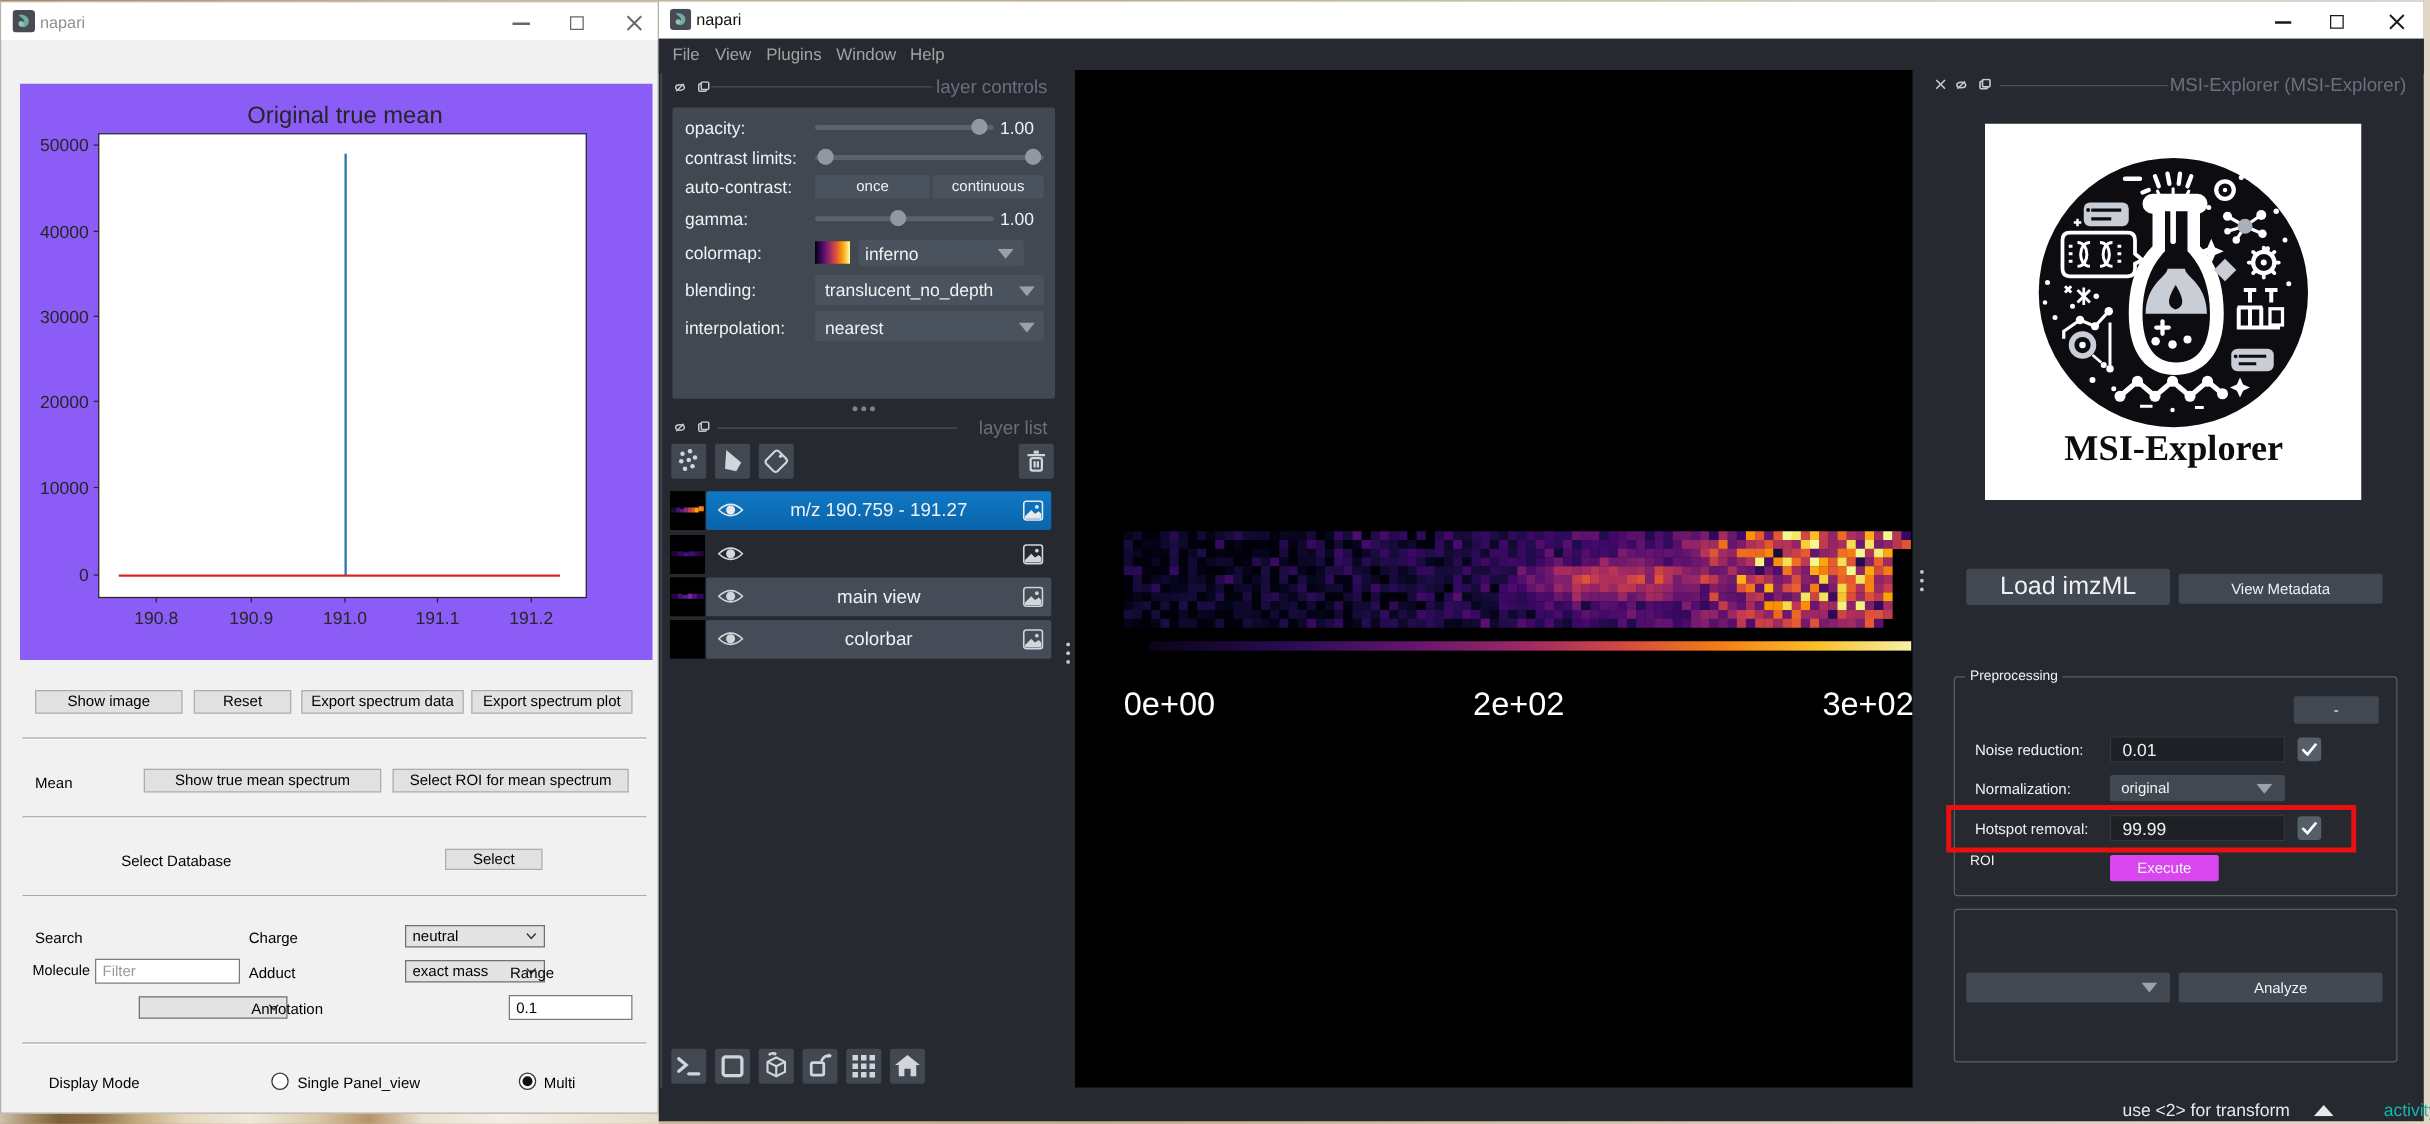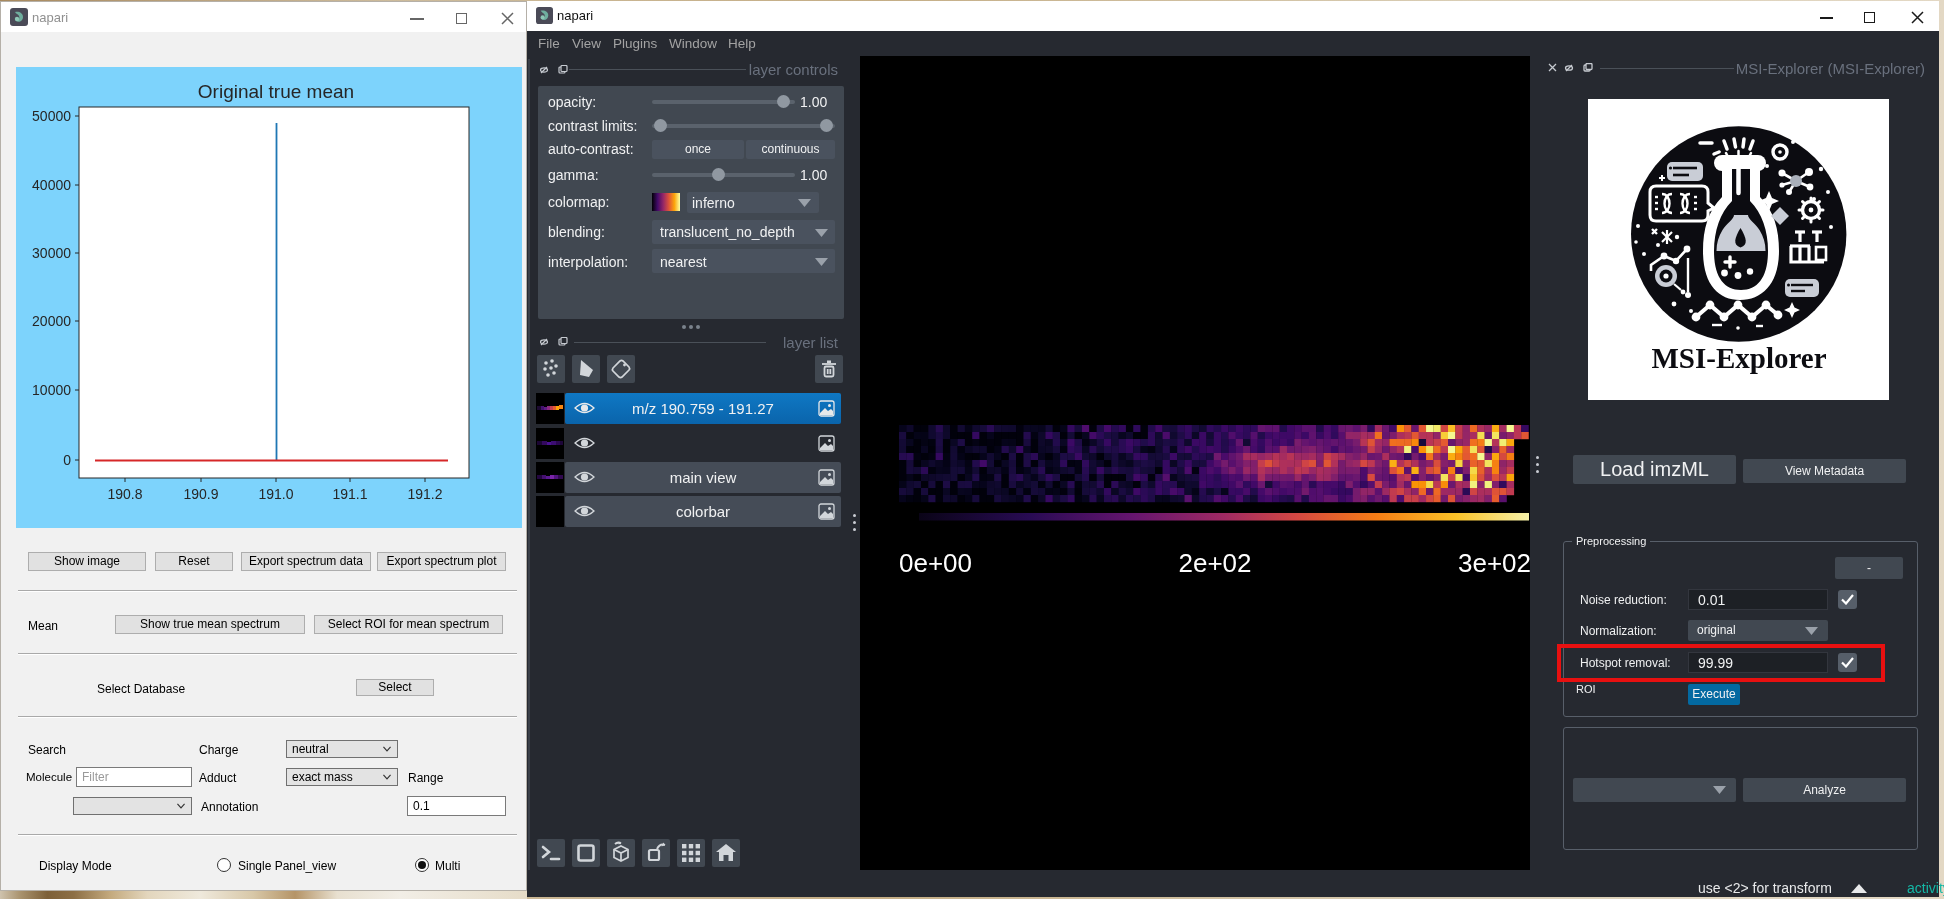--- a/index.html
+++ b/index.html
@@ -5,25 +5,25 @@
 * { margin:0; padding:0; box-sizing:border-box; }
 html,body { width:1944px; height:899px; overflow:hidden; }
 body { font-family:"Liberation Sans", sans-serif; background:linear-gradient(90deg,#a8895e,#cdbb9b 20%,#c4ad85 45%,#d9cdb4 75%,#e3d8c4); }
 #root { position:absolute; top:0; left:0; width:1944px; height:899px; }
 .abs { position:absolute; }
 
 
 #lwin { left:0; top:1px; width:527px; height:890px; background:#f1f1f1; border:1px solid #b5b0a8; }
 #lwin .tbar { left:0; top:0; width:525px; height:30px; background:#fff; }
 #lwin .tname { left:31px; top:8px; font-size:13px; color:#909090; }
-#lplot { left:15px; top:65px; width:506px; height:461px; background:#7dd3fc; }
+#lplot { left:15px; top:65px; width:506px; height:461px; background:#8b5cf6; }
 .wbtn { background:#e1e1e1; border:1px solid #adadad; font-size:12px; color:#000; text-align:center; font-family:"Liberation Sans",sans-serif; }
 .sep { height:2px; border-top:1px solid #a9a9a9; border-bottom:1px solid #fff; background:#d0d0d0; }
 .llabel { font-size:12px; color:#000; }
-.combo { background:#e3e3e3; border:1px solid #707070; font-size:12px; color:#000; }
+.combo { background:#e3e3e3; border:1px solid #707070; font-size:12px; color:#000;margin-left:38px; }
 .combo .arr { position:absolute; right:6px; top:50%; margin-top:-4px; width:8px; height:8px; }
 .tinput { background:#fff; border:1px solid #7a7a7a; font-size:12px; color:#000; }
 
 
 #nwin { left:527px; top:1px; width:1412px; height:896px; background:#262930; }
 #nwin .tbar { left:0; top:0; width:1412px; height:30px; background:#fff; }
 #nwin .tname { left:30px; top:7px; font-size:13px; color:#111; }
 #menubar { left:0; top:30px; width:1412px; height:28px; background:#262930; color:#a3a3a3; font-size:13.5px; }
 #menubar span { position:absolute; top:5px; }
 .dockhead { color:#69707d; font-size:15px; }
@@ -1543,21 +1543,21 @@
     <svg class="abs" style="left:275px;top:568px" width="13" height="8" viewBox="0 0 13 8">
           <path d="M0 0 L13 0 L6.5 8 Z" fill="#9aa1aa"></path>
         </svg>
     <div class="abs" style="left:50px;top:597px;font-size:12px;color:#f0f1f2">Hotspot removal:</div>
     <div class="ninput abs" style="left:158px;top:593px;width:140px;height:21px;line-height:21px;padding-left:9px;font-size:14px">99.99</div>
     <div class="abs" style="left:308px;top:594px;width:19px;height:19px;background:#565e69;border-radius:3px"></div>
     <svg class="abs" style="left:311px;top:598px" width="13" height="11" viewBox="0 0 13 11">
           <path d="M1 5.5 L5 9.5 L12 1" fill="none" stroke="#fff" stroke-width="2.2"></path>
         </svg>
     <div class="abs" style="left:27px;top:585px;width:328px;height:38px;border:4px solid #e81010"></div>
-    <div class="nbtn abs" style="left:158px;top:625px;width:52px;height:21px;line-height:21px;background:#0369a1">Execute</div>
+    <div class="nbtn abs" style="left:158px;top:625px;width:87px;height:21px;line-height:21px;background:#d946ef">Execute</div>
 
     <div class="gbox abs" style="left:33px;top:668px;width:355px;height:123px"></div>
     <div class="grouplab abs" style="left:42px;top:624px">ROI</div>
     <div class="abs" style="left:43px;top:719px;width:163px;height:24px;background:#414851;border-radius:2px"></div>
     <svg class="abs" style="left:183px;top:727px" width="13" height="8" viewBox="0 0 13 8">
           <path d="M0 0 L13 0 L6.5 8 Z" fill="#9aa1aa"></path>
         </svg>
     <div class="nbtn abs" style="left:213px;top:719px;width:163px;height:24px;line-height:24px;background:#414851">Analyze</div>
   </div>
 

